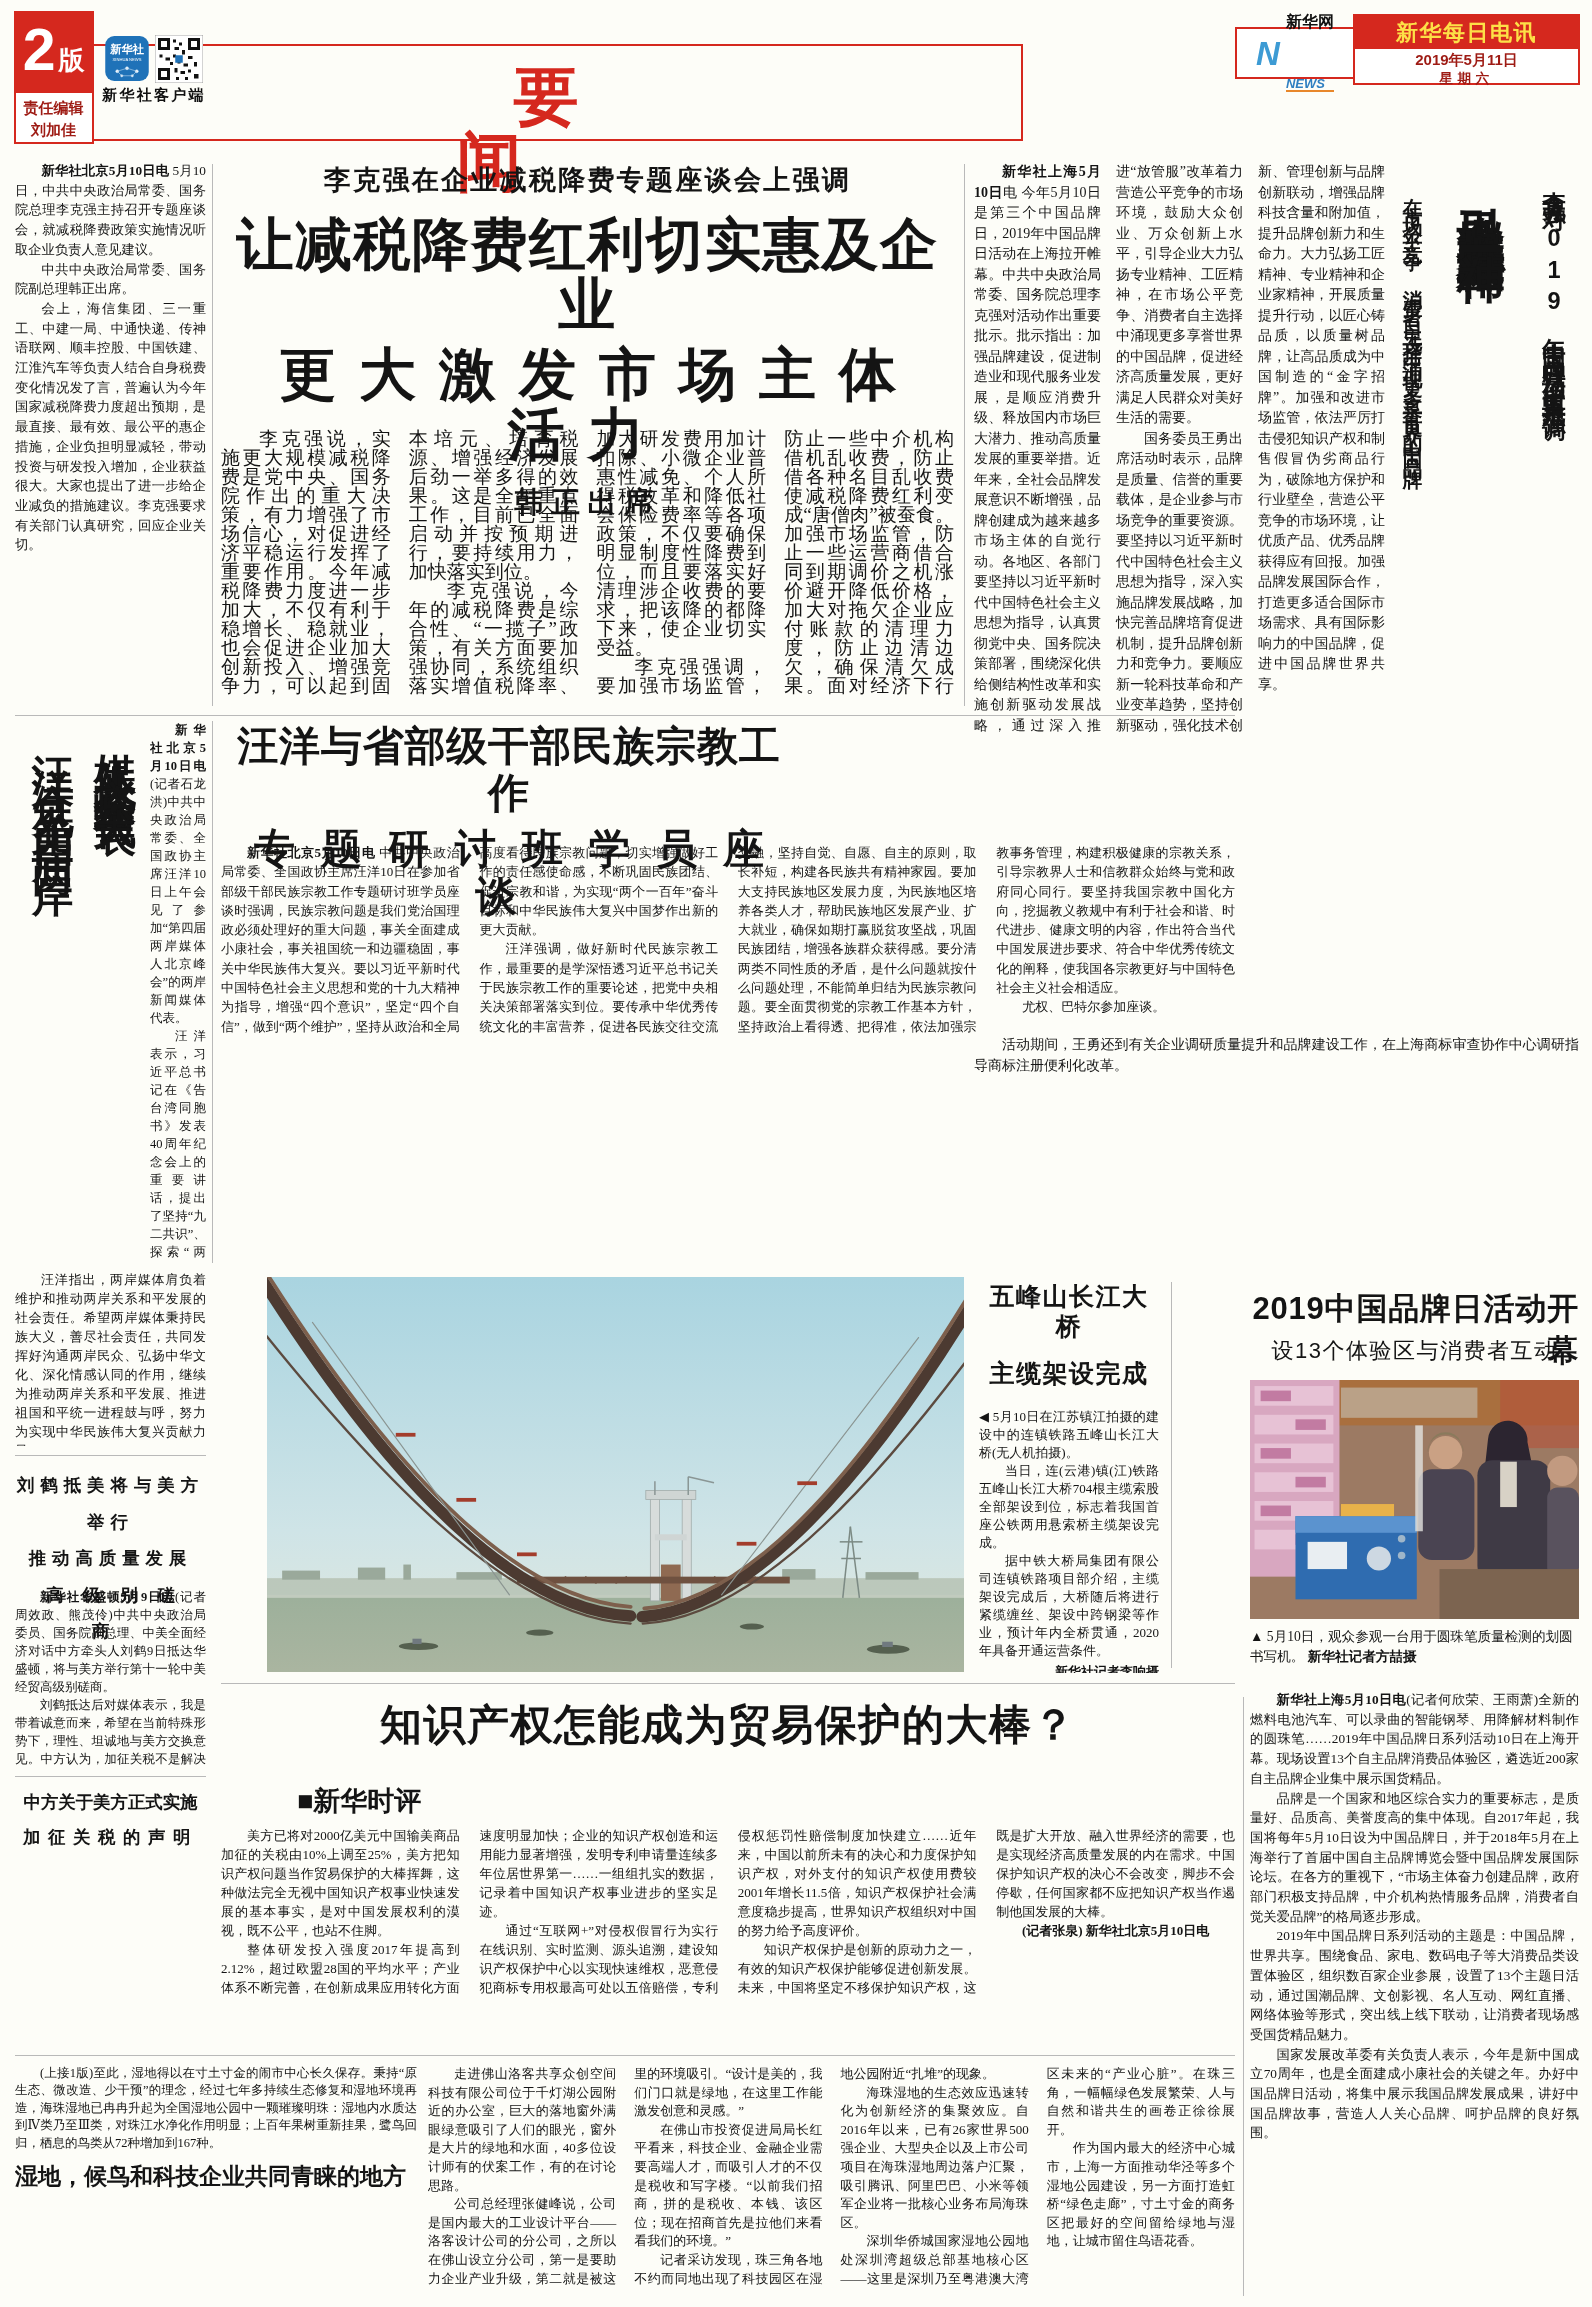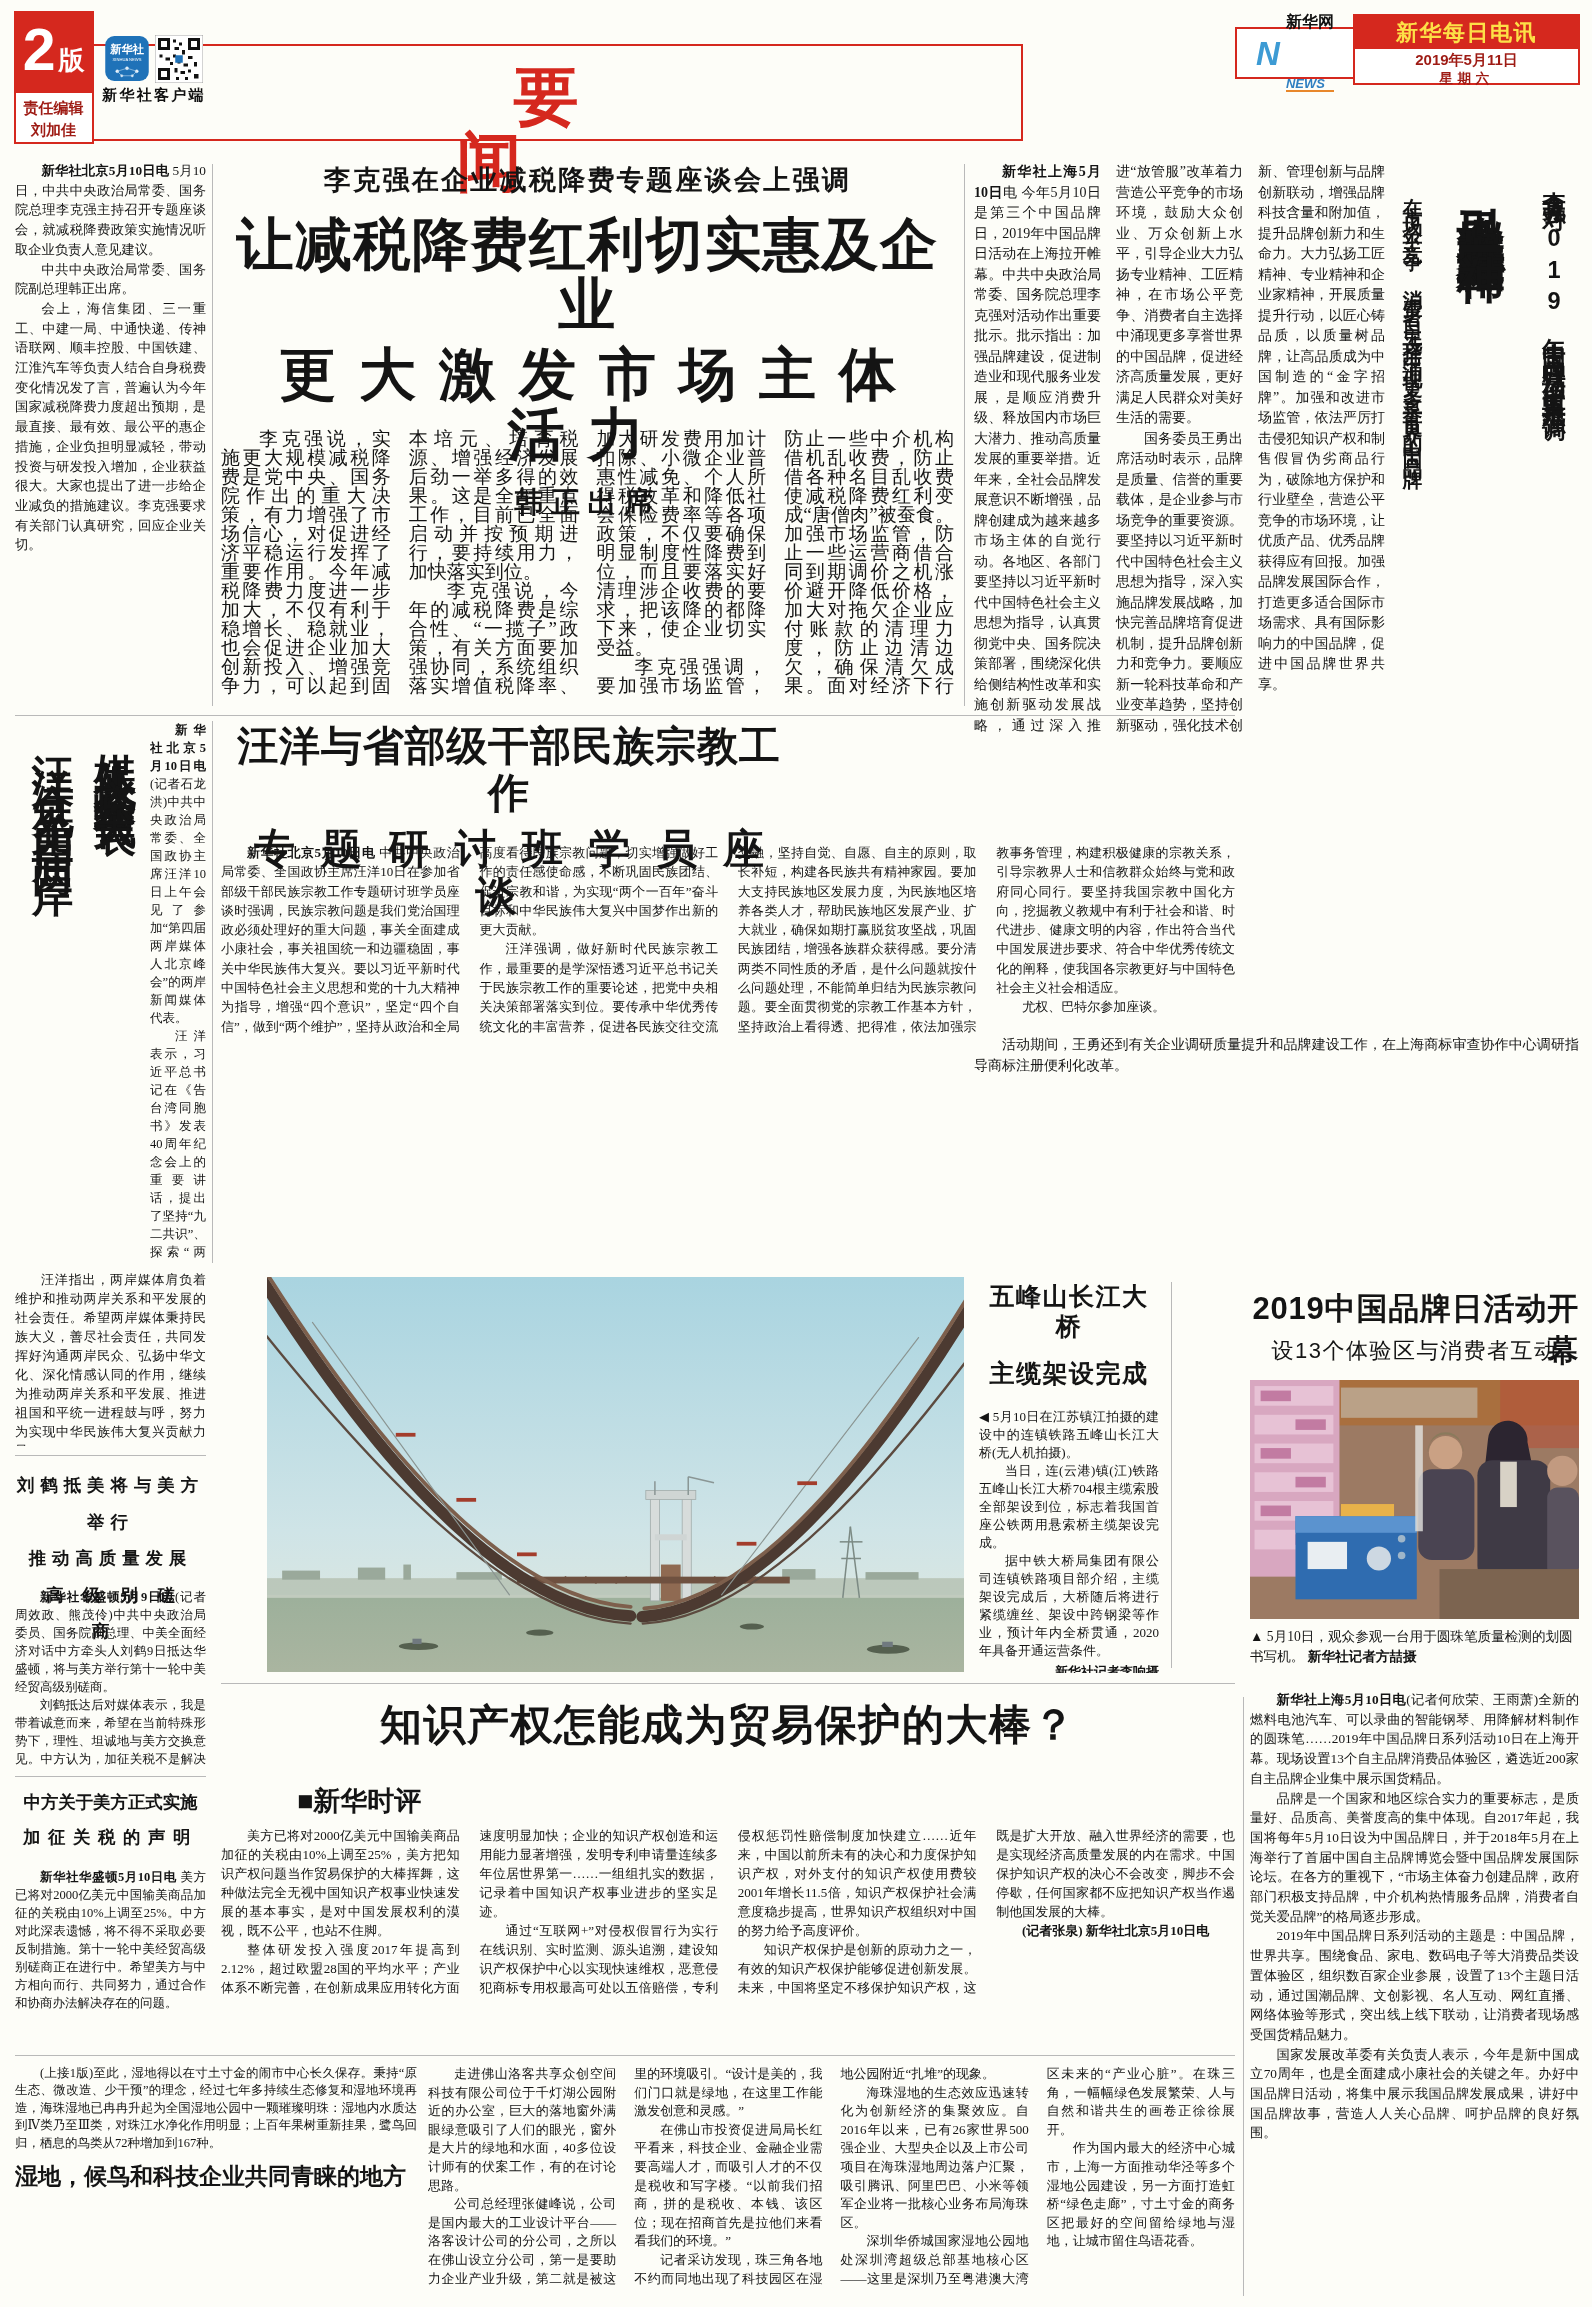--- a/index.html
+++ b/index.html
@@ -368,23 +368,20 @@
   </div>
   <div class="abs liu-body just hidden-oflow">
     <p class="para"><b class="dateline">新华社华盛顿5月9日电</b><span>(记者周效政、熊茂伶)中共中央政治局委员、国务院副总理、中美全面经济对话中方牵头人刘鹤9日抵达华盛顿，将与美方举行第十一轮中美经贸高级别磋商。</span></p>
     <p class="para">刘鹤抵达后对媒体表示，我是带着诚意而来，希望在当前特殊形势下，理性、坦诚地与美方交换意见。中方认为，加征关税不是解决问题的办法，对中美双方不利，对世界也不利。</p>
   </div>
 
   <div class="abs st-head sans">
     <div>中方关于美方正式实施</div>
     <div class="sp2">加征关税的声明</div>
   </div>
-  <div class="abs st-body just hidden-oflow">
-    <p class="para"><b class="dateline">新华社华盛顿5月10日电</b><span>  美方已将对2000亿美元中国输美商品加征的关税由10%上调至25%。中方对此深表遗憾，将不得不采取必要反制措施。第十一轮中美经贸高级别磋商正在进行中。希望美方与中方相向而行、共同努力，通过合作和协商办法解决存在的问题。</span></p>
-  </div>
 
   <div class="abs ipr-head serif">知识产权怎能成为贸易保护的大棒？</div>
   <div class="abs ipr-label sans">■新华时评</div>
   <div class="abs ipr-body just hidden-oflow">
     <p class="para">美方已将对2000亿美元中国输美商品加征的关税由10%上调至25%，美方把知识产权问题当作贸易保护的大棒挥舞，这种做法完全无视中国知识产权事业快速发展的基本事实，是对中国发展权利的漠视，既不公平，也站不住脚。</p>
     <p class="para">整体研发投入强度2017年提高到2.12%，超过欧盟28国的平均水平；产业体系不断完善，在创新成果应用转化方面速度明显加快；企业的知识产权创造和运用能力显著增强，发明专利申请量连续多年位居世界第一……一组组扎实的数据，记录着中国知识产权事业进步的坚实足迹。</p>
     <p class="para">通过“互联网+”对侵权假冒行为实行在线识别、实时监测、源头追溯，建设知识产权保护中心以实现快速维权，恶意侵犯商标专用权最高可处以五倍赔偿，专利侵权惩罚性赔偿制度加快建立……近年来，中国以前所未有的决心和力度保护知识产权，对外支付的知识产权使用费较2001年增长11.5倍，知识产权保护社会满意度稳步提高，世界知识产权组织对中国的努力给予高度评价。</p>
     <p class="para">知识产权保护是创新的原动力之一，有效的知识产权保护能够促进创新发展。未来，中国将坚定不移保护知识产权，这既是扩大开放、融入世界经济的需要，也是实现经济高质量发展的内在需求。中国保护知识产权的决心不会改变，脚步不会停歇，任何国家都不应把知识产权当作遏制他国发展的大棒。</p>
     <span class="ipr-sign">(记者张泉)  新华社北京5月10日电</span>
   </div>

